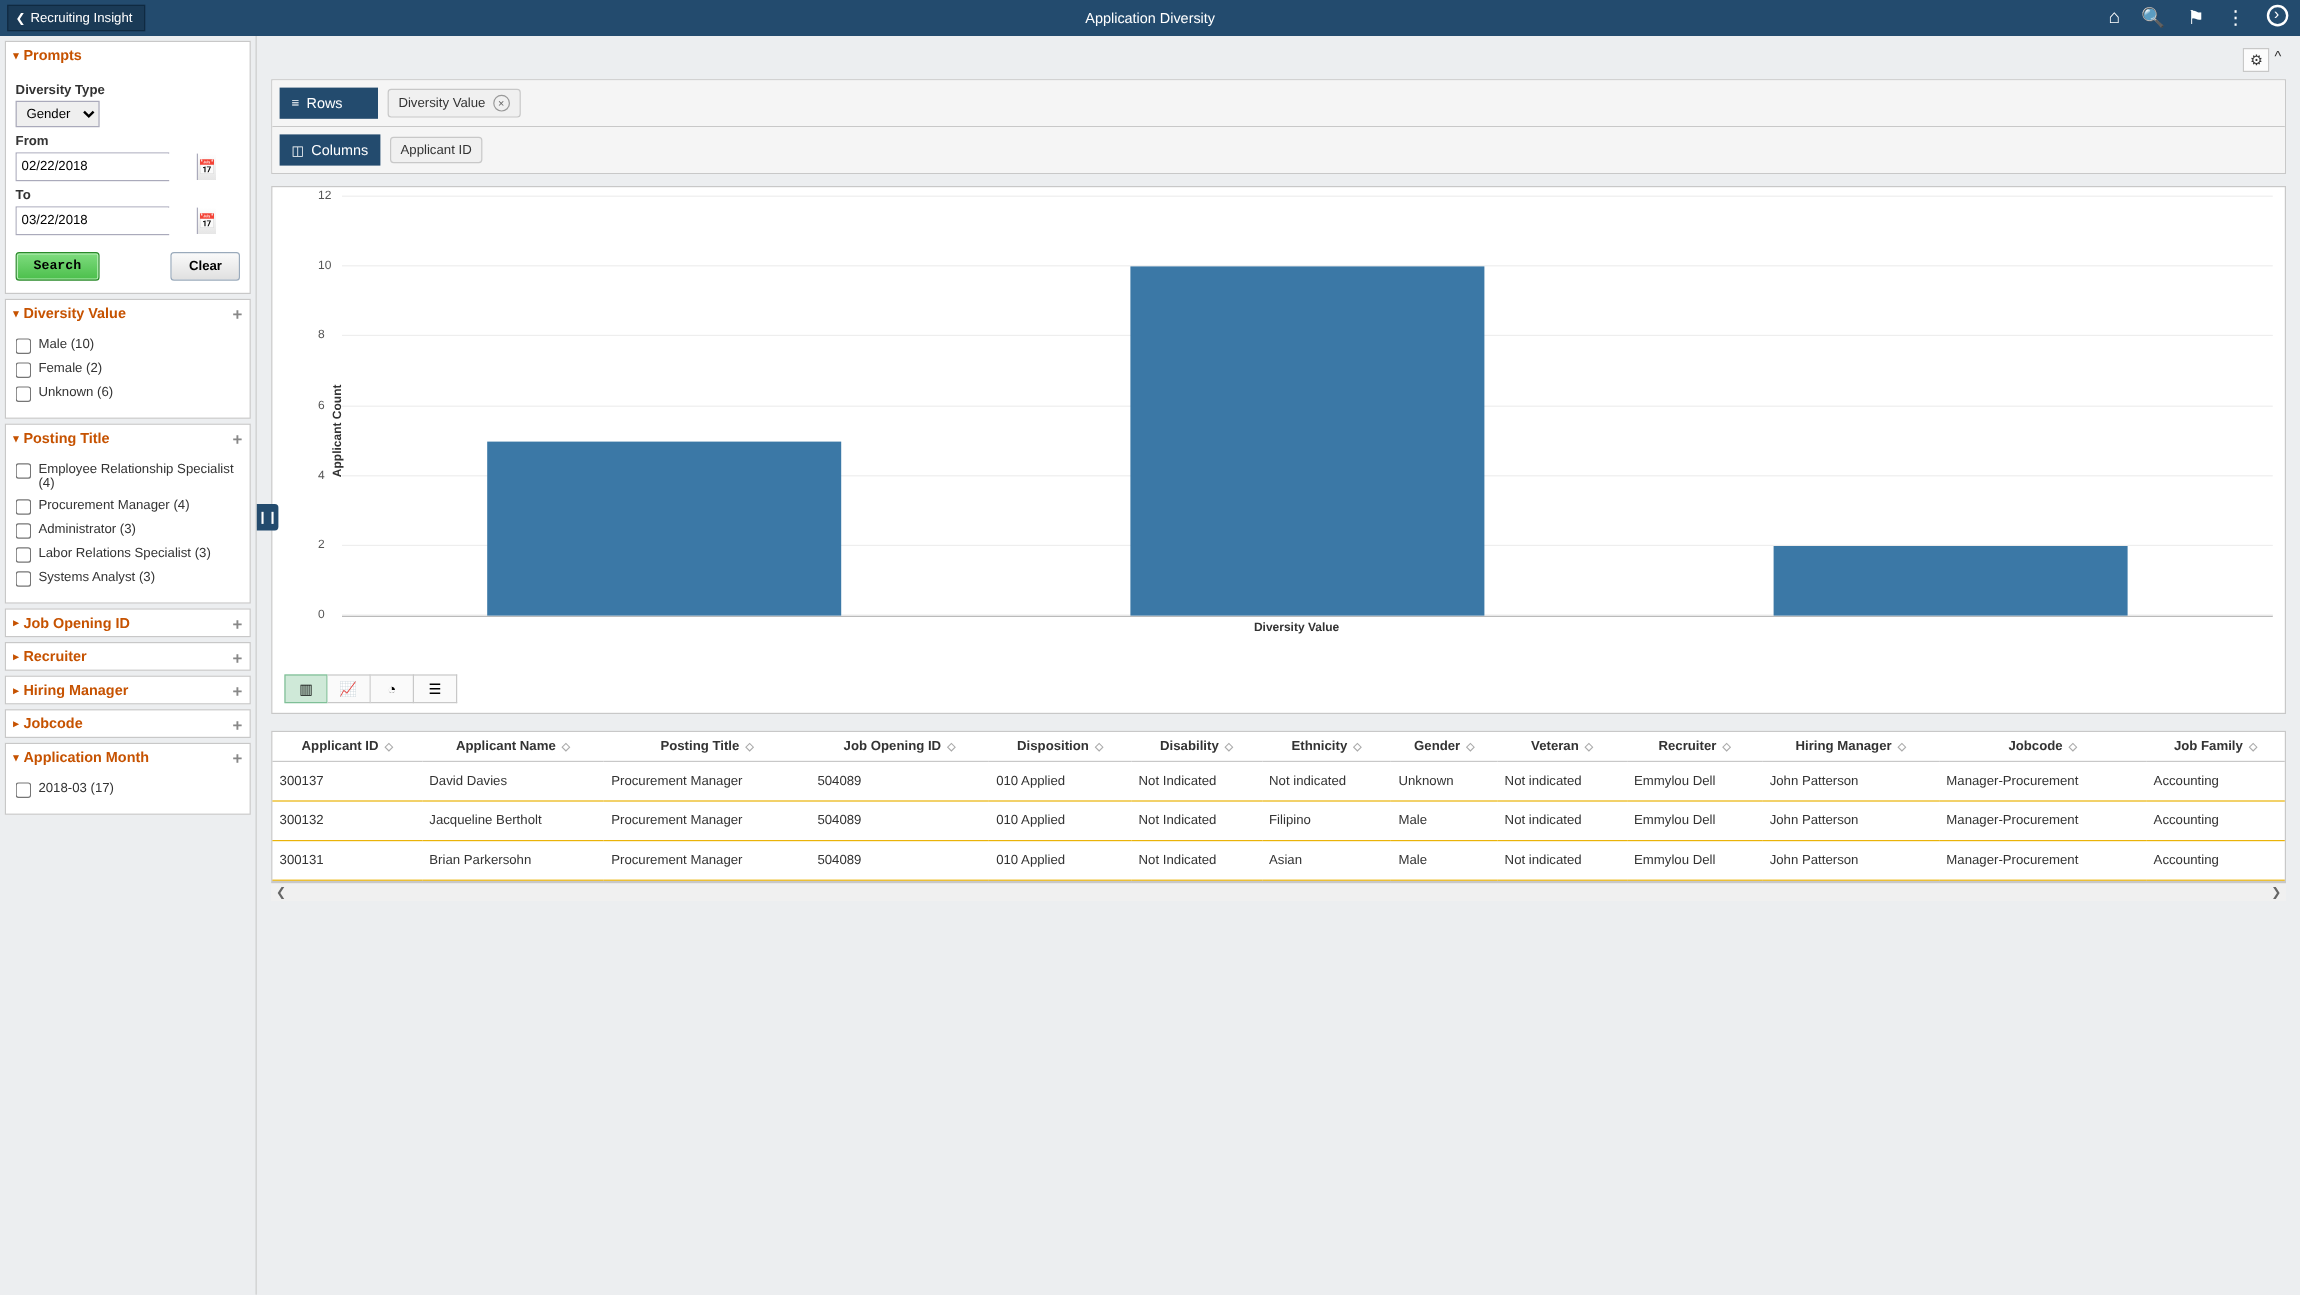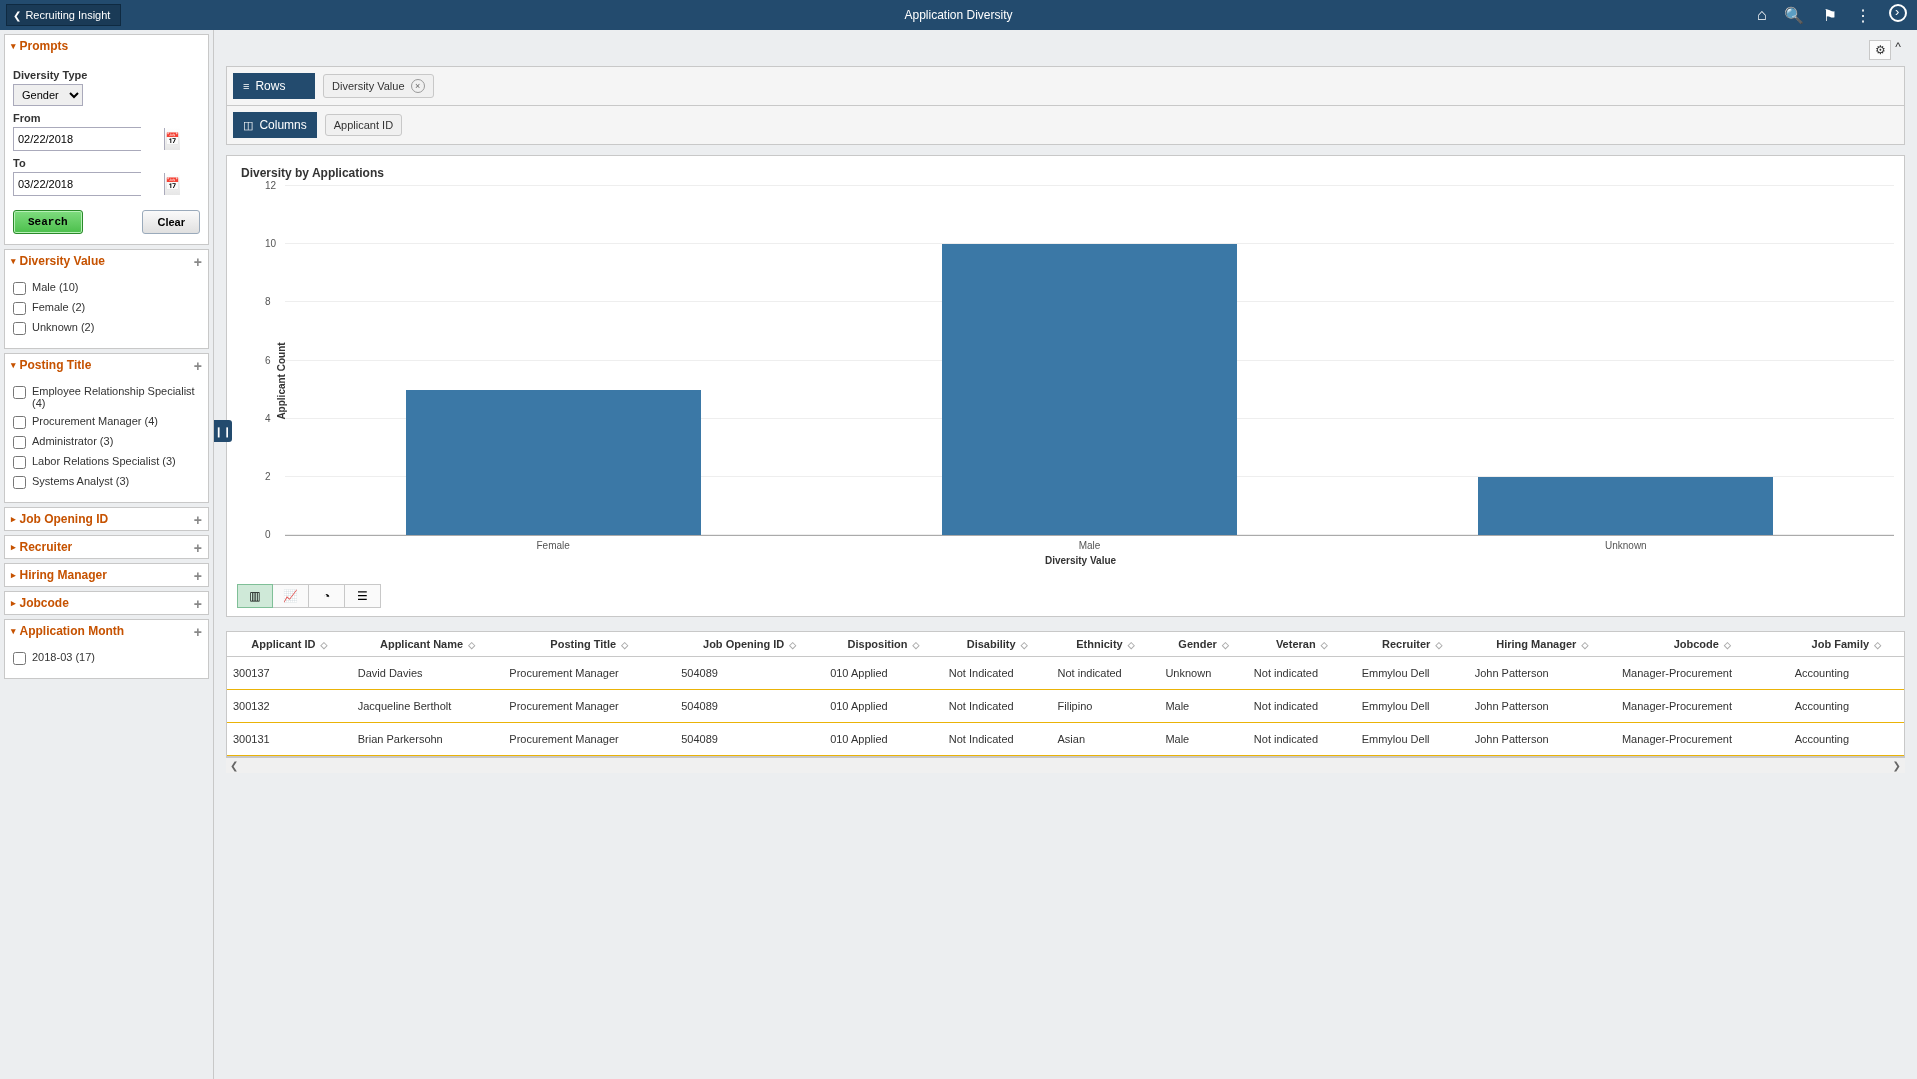--- a/index.html
+++ b/index.html
@@ -147,21 +147,21 @@
           <label class="chk-item">
             <input type="checkbox" style="">
             <span>Male (10)</span>
           </label>
           <label class="chk-item">
             <input type="checkbox" style="">
             <span>Female (2)</span>
           </label>
           <label class="chk-item">
             <input type="checkbox" style="">
-            <span>Unknown (2)</span>
+            <span>Unknown (6)</span>
           </label>
         </div>
     </div>
 
     <div class="panel">
       <div class="panel-h">
         <span class="toggle">▾</span>
         <span>Posting Title</span>
         <span class="add">+</span>
       </div>
@@ -261,21 +261,20 @@
             <span class="ic">◫</span>
             <span>Columns</span>
           </div>
           <div class="chip">
             <span>Applicant ID</span>
           </div>
         </div>
       </div>
 
       <div class="card">
-        <div class="card-title">Diversity by Applications</div>
         <div class="chart">
           <div class="ylabel">Applicant Count</div>
           <div class="plot" id="plot">
               <div class="grid" style="bottom: 0%;">
                 <span>0</span>
               </div>
               <div class="grid" style="bottom: 16.6667%;">
                 <span>2</span>
               </div>
               <div class="grid" style="bottom: 33.3333%;">
@@ -297,25 +296,20 @@
                 <div class="barzone">
                   <div class="bar" style="height: 41.6667%;"></div>
                 </div>
                 <div class="barzone">
                   <div class="bar" style="height: 83.3333%;"></div>
                 </div>
                 <div class="barzone">
                   <div class="bar" style="height: 16.6667%;"></div>
                 </div>
               </div>
-            </div>
-          <div class="xticks" id="xticks">
-              <div>Female</div>
-              <div>Male</div>
-              <div>Unknown</div>
             </div>
           <div class="xlabel">Diversity Value</div>
         </div>
         <div class="chart-tools">
           <button class="active">▥</button>
           <button>📈</button>
           <button>◔</button>
           <button>☰</button>
         </div>
       </div>

